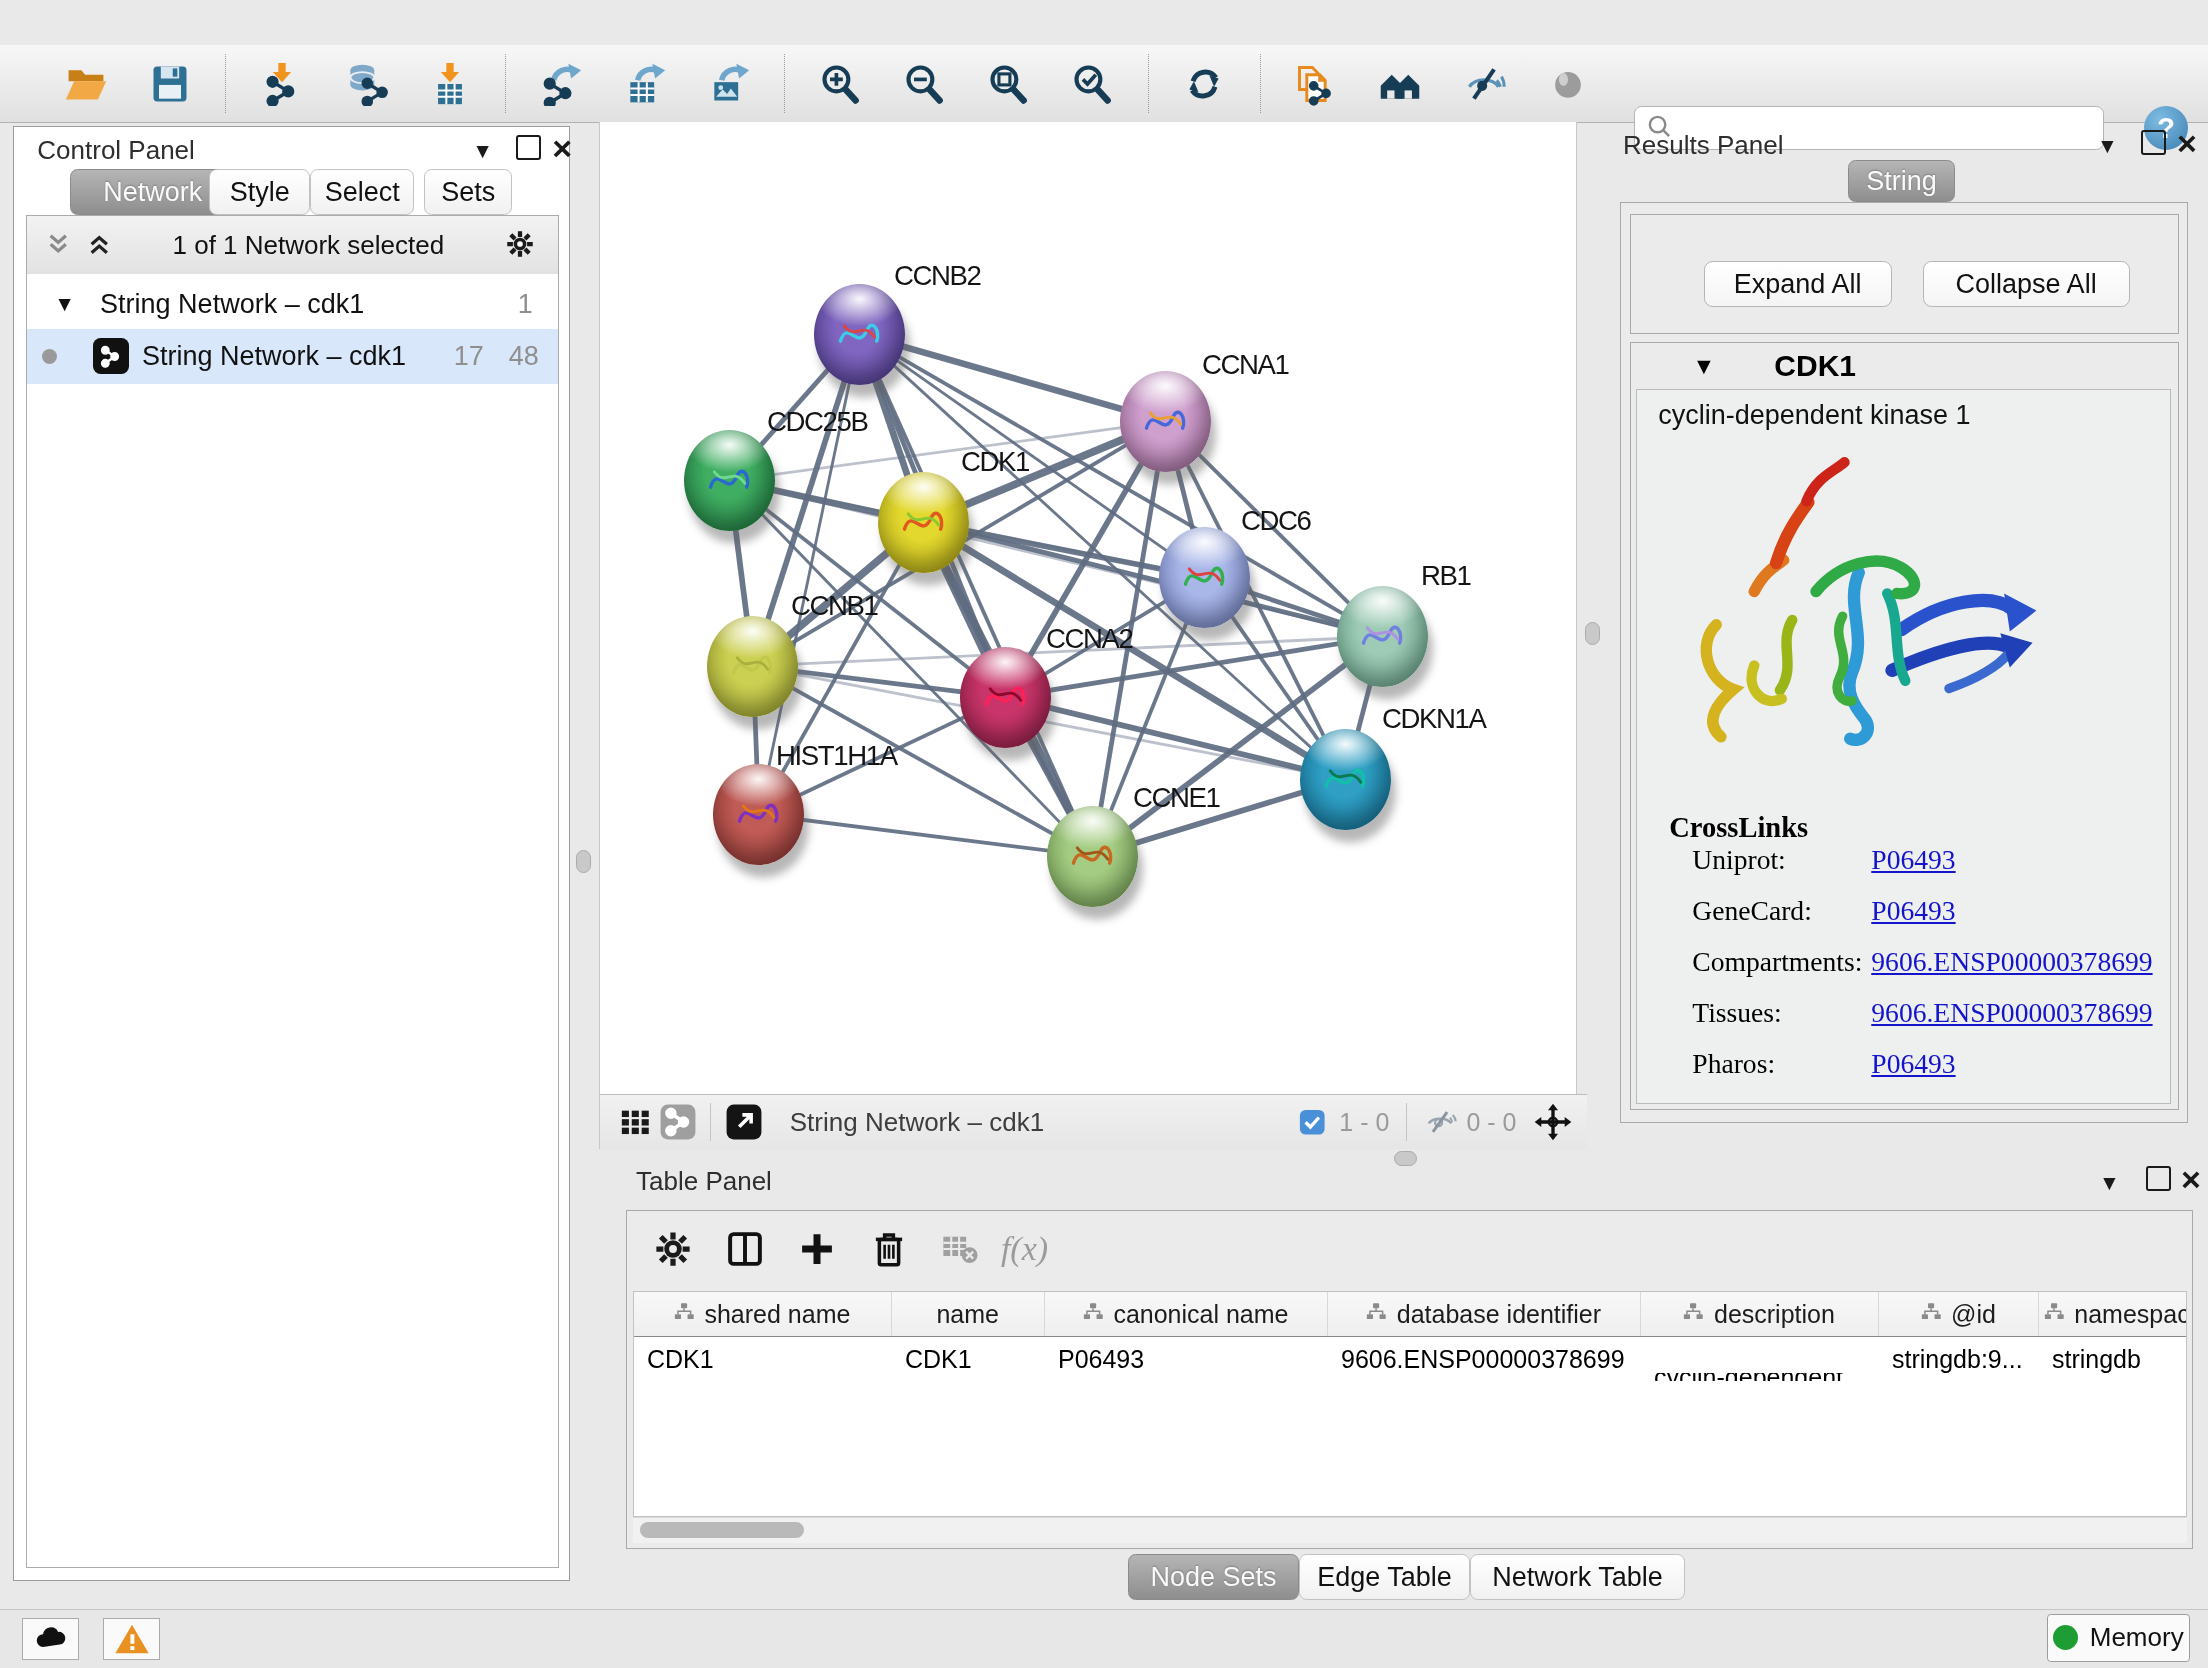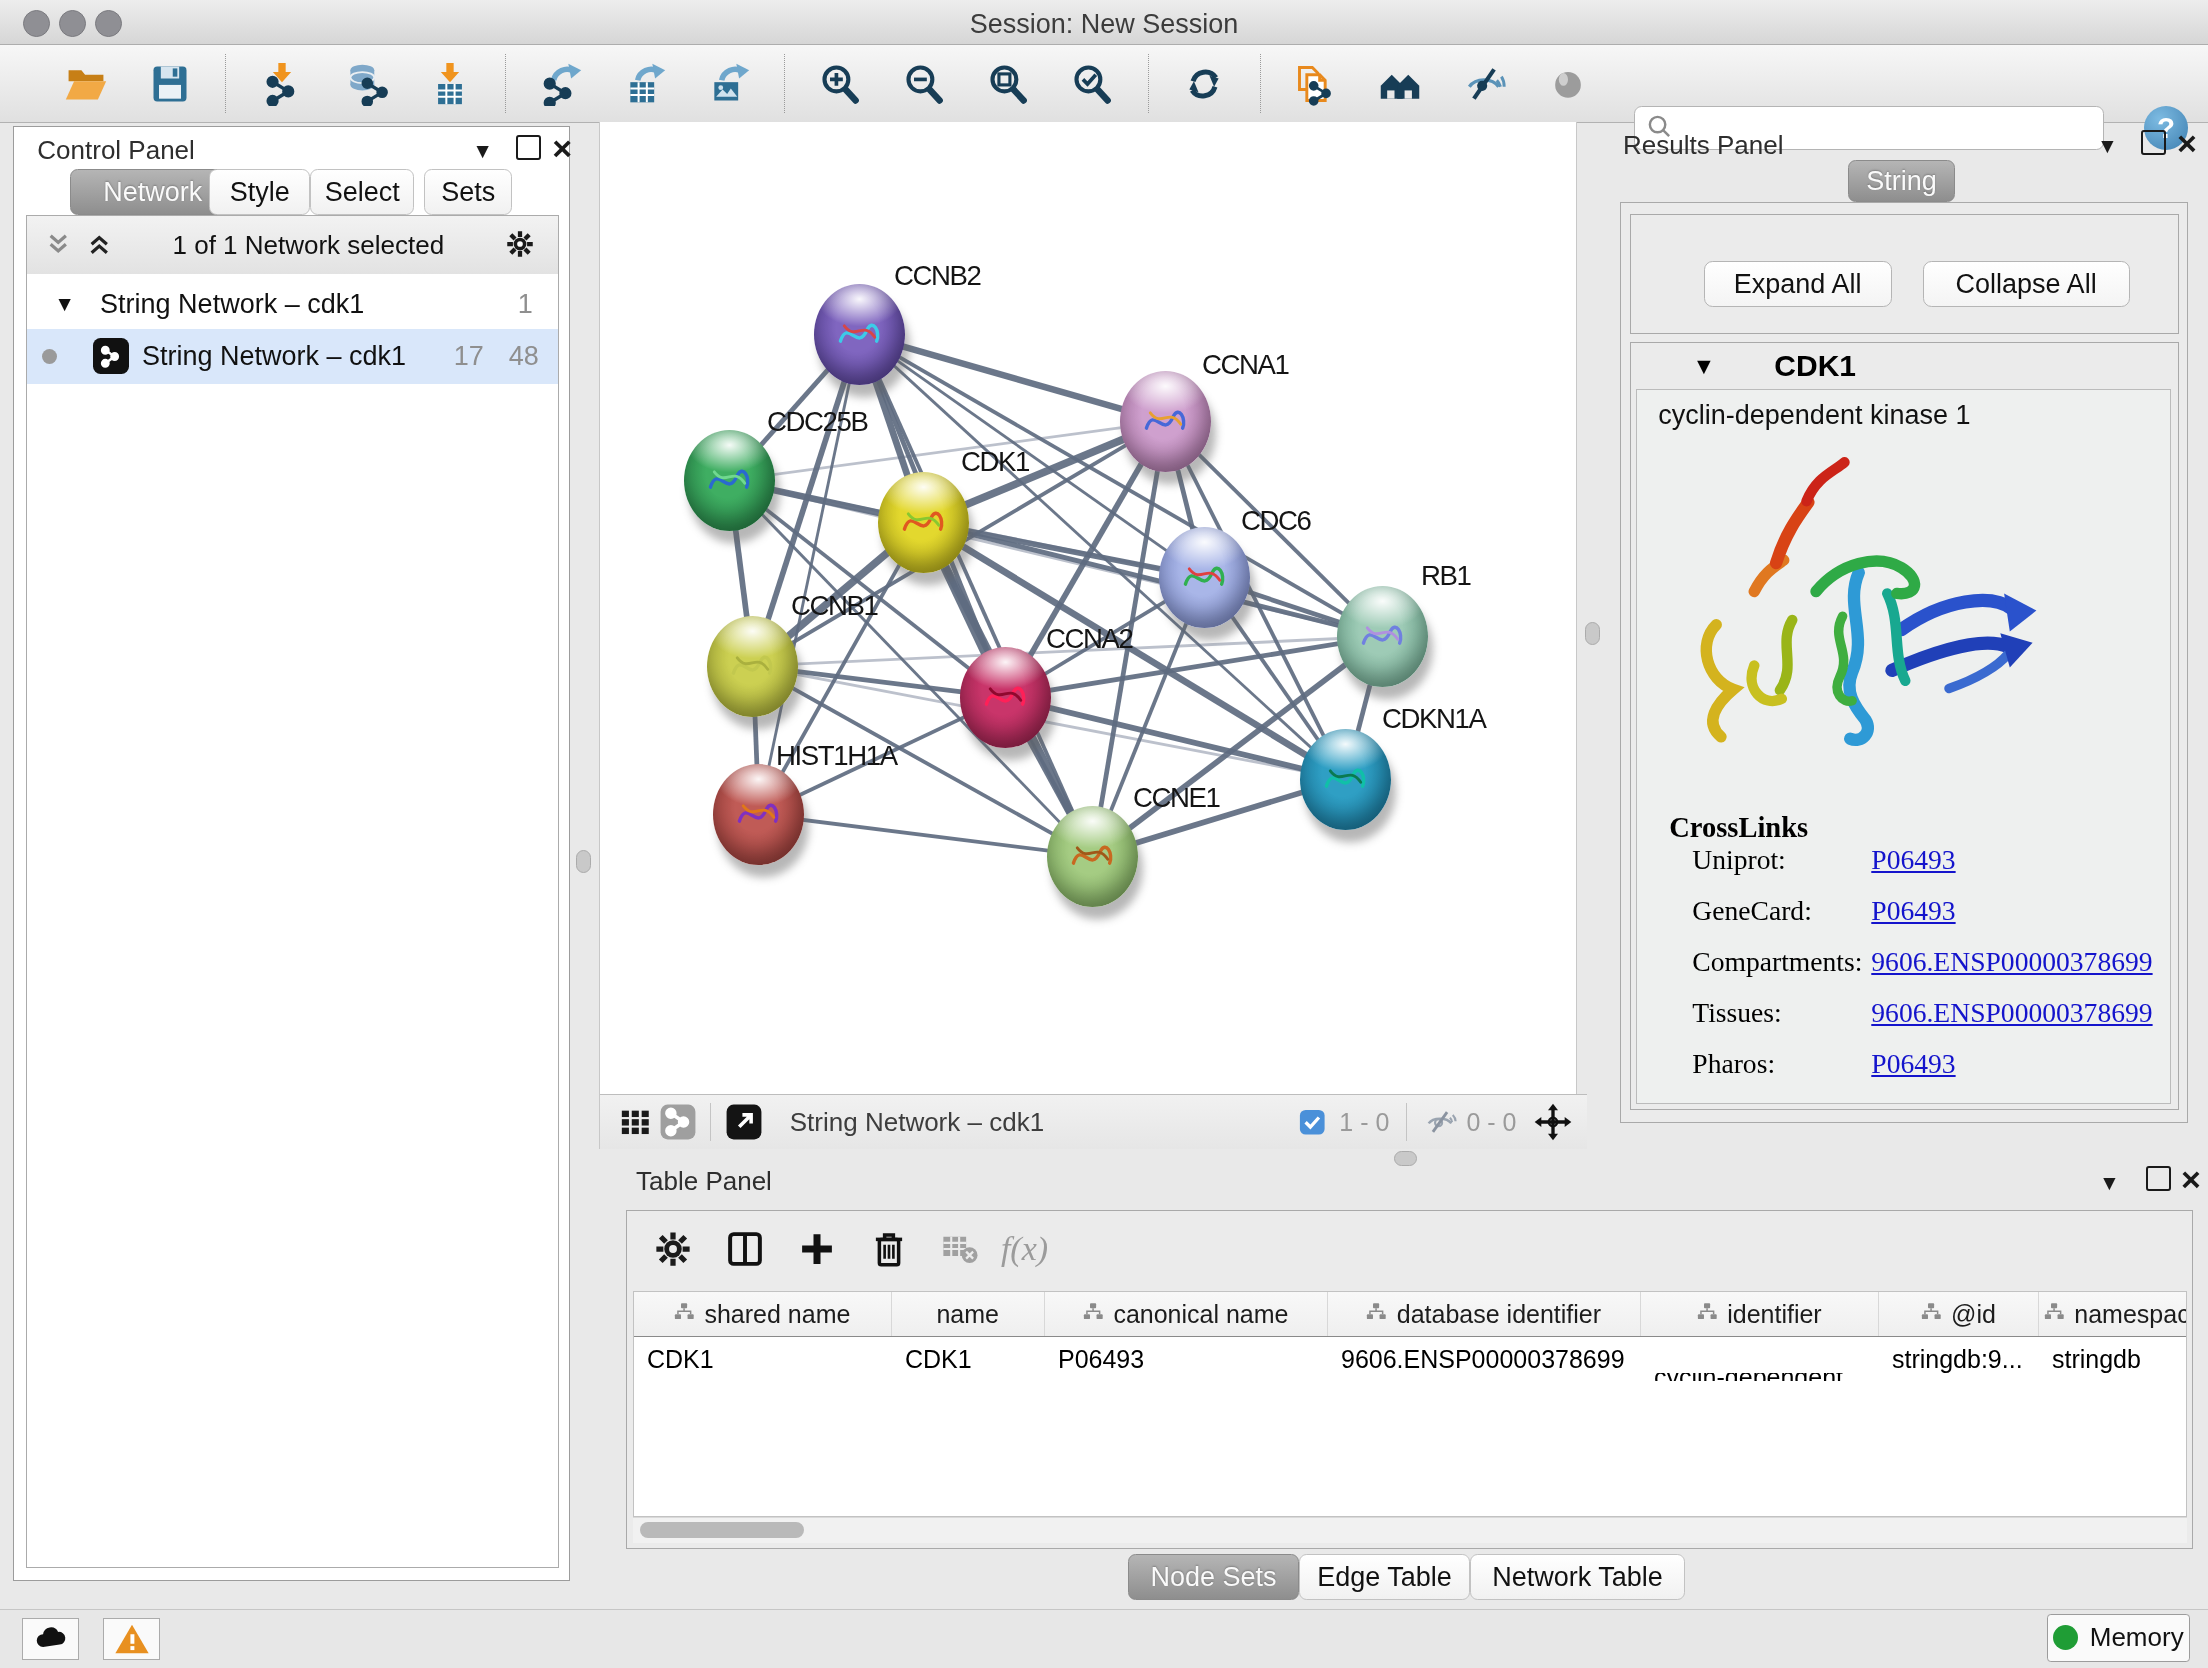--- a/index.html
+++ b/index.html
@@ -110,26 +110,20 @@
   #memory-btn{position:absolute;left:2047px;top:3.8px;width:141px;height:46px;background:#fafafa;
      border:1px solid #9c9c9c;border-radius:3.8px;display:flex;align-items:center;justify-content:center;
      gap:11.4px;font-size:26px;color:#111;}
   #mem-dot{width:25px;height:25px;border-radius:50%;background:#1f9d35;}
 </style>
 </head>
 <body>
 
 <div id="win">
 
-  <div id="titlebar">
-    <span class="tl" style="left:23px"></span>
-    <span class="tl" style="left:59px"></span>
-    <span class="tl" style="left:95px"></span>
-    <div id="win-title">Session: New Session</div>
-  </div>
 
   <div id="toolbar">
     <div id="tb-groups">
         <span class="tbi">
           <svg viewBox="0 0 48 48">
             <path d="M5 9h14l4 5h20v7H5z" fill="#c77f16"></path>
             <path d="M2 41l9-20h35l-9 20z" fill="#f2a945"></path>
           </svg>
         </span>
         <span class="tbi">
@@ -748,21 +742,21 @@
             </div>
             <div class="th" style="width: 238px; flex: 0 0 238px;">
               <span><svg width="21" height="21" viewBox="0 0 48 48">
                   <g fill="#8a8a8a">
                     <rect x="16" y="3" width="14" height="11" rx="2"></rect>
                     <rect x="2" y="28" width="14" height="11" rx="2"></rect>
                     <rect x="31" y="28" width="14" height="11" rx="2"></rect>
                   </g>
                   <path d="M23 14v7M9 28v-7h29v7" stroke="#8a8a8a" stroke-width="3.4" fill="none"></path>
                 </svg></span>
-              <span>identifier</span>
+              <span>description</span>
             </div>
             <div class="th" style="width: 160px; flex: 0 0 160px;">
               <span><svg width="21" height="21" viewBox="0 0 48 48">
                   <g fill="#8a8a8a">
                     <rect x="16" y="3" width="14" height="11" rx="2"></rect>
                     <rect x="2" y="28" width="14" height="11" rx="2"></rect>
                     <rect x="31" y="28" width="14" height="11" rx="2"></rect>
                   </g>
                   <path d="M23 14v7M9 28v-7h29v7" stroke="#8a8a8a" stroke-width="3.4" fill="none"></path>
                 </svg></span>

